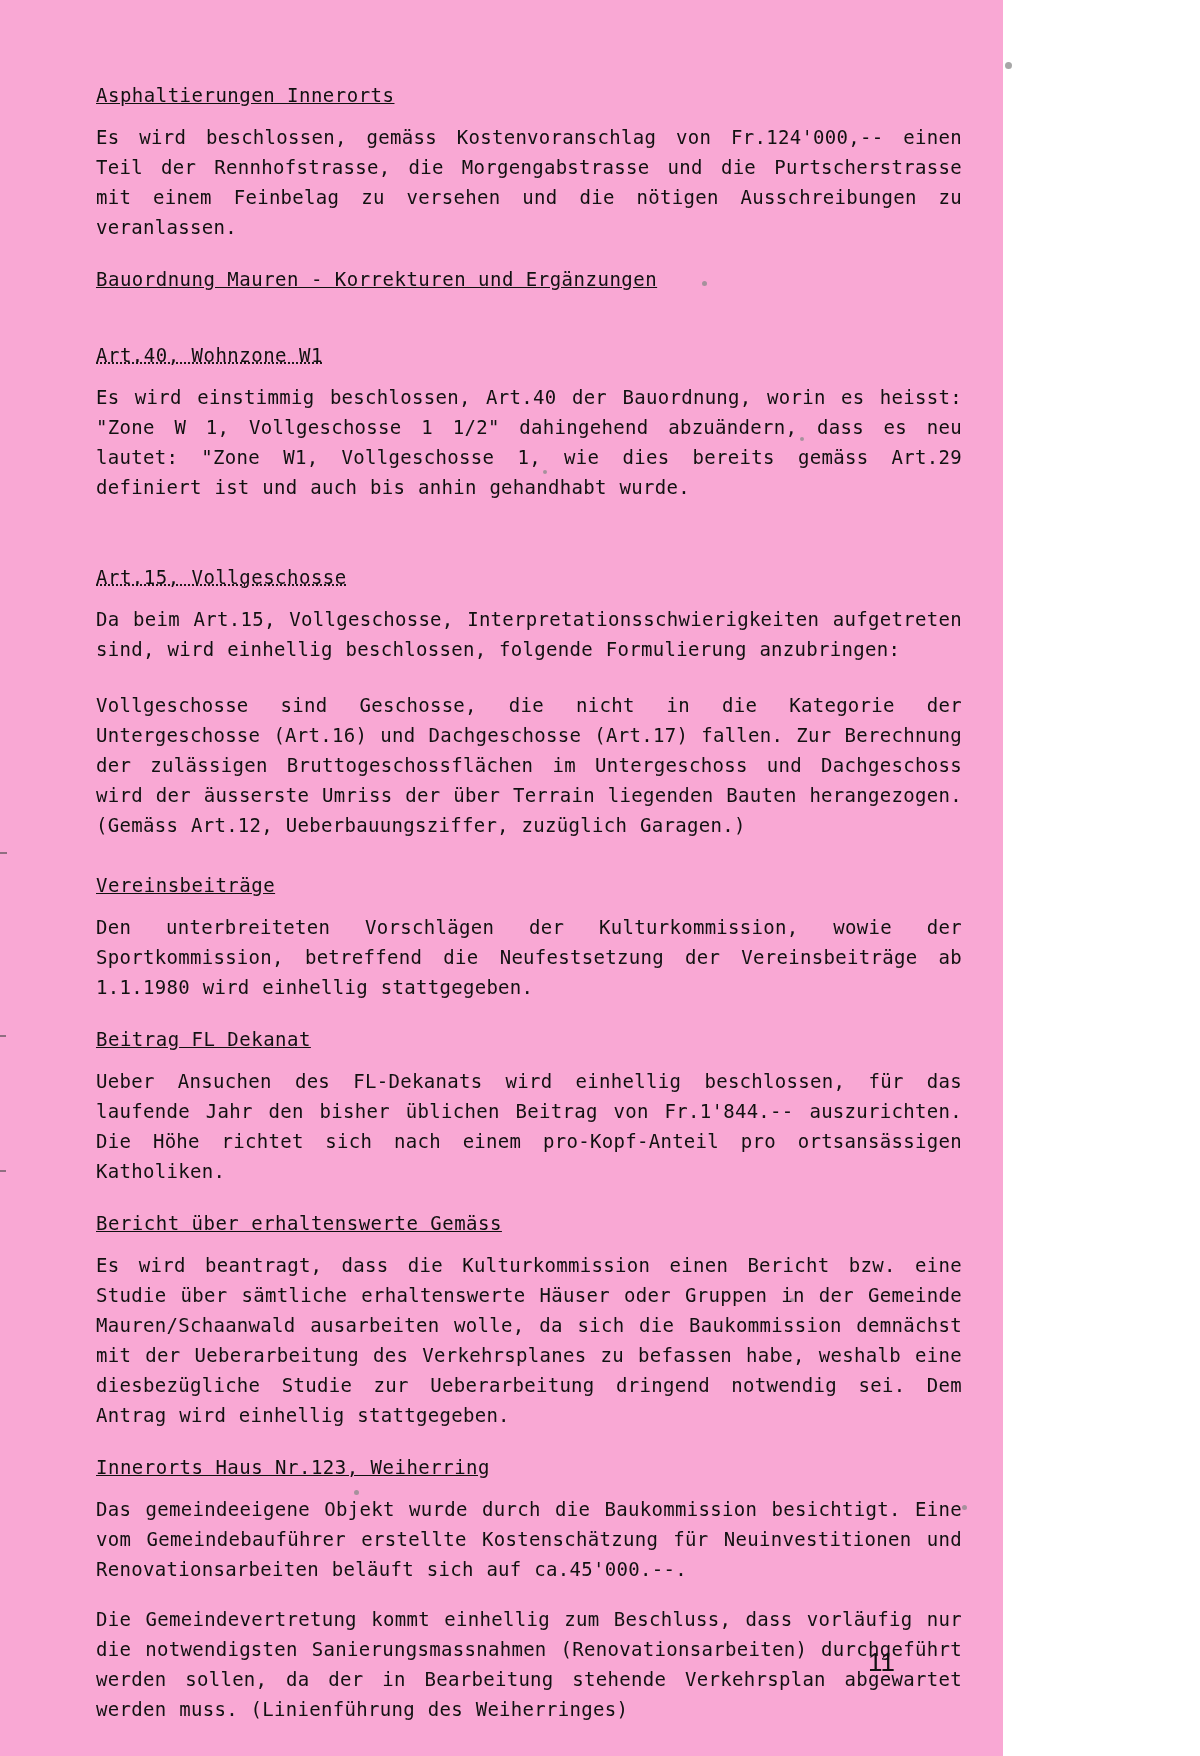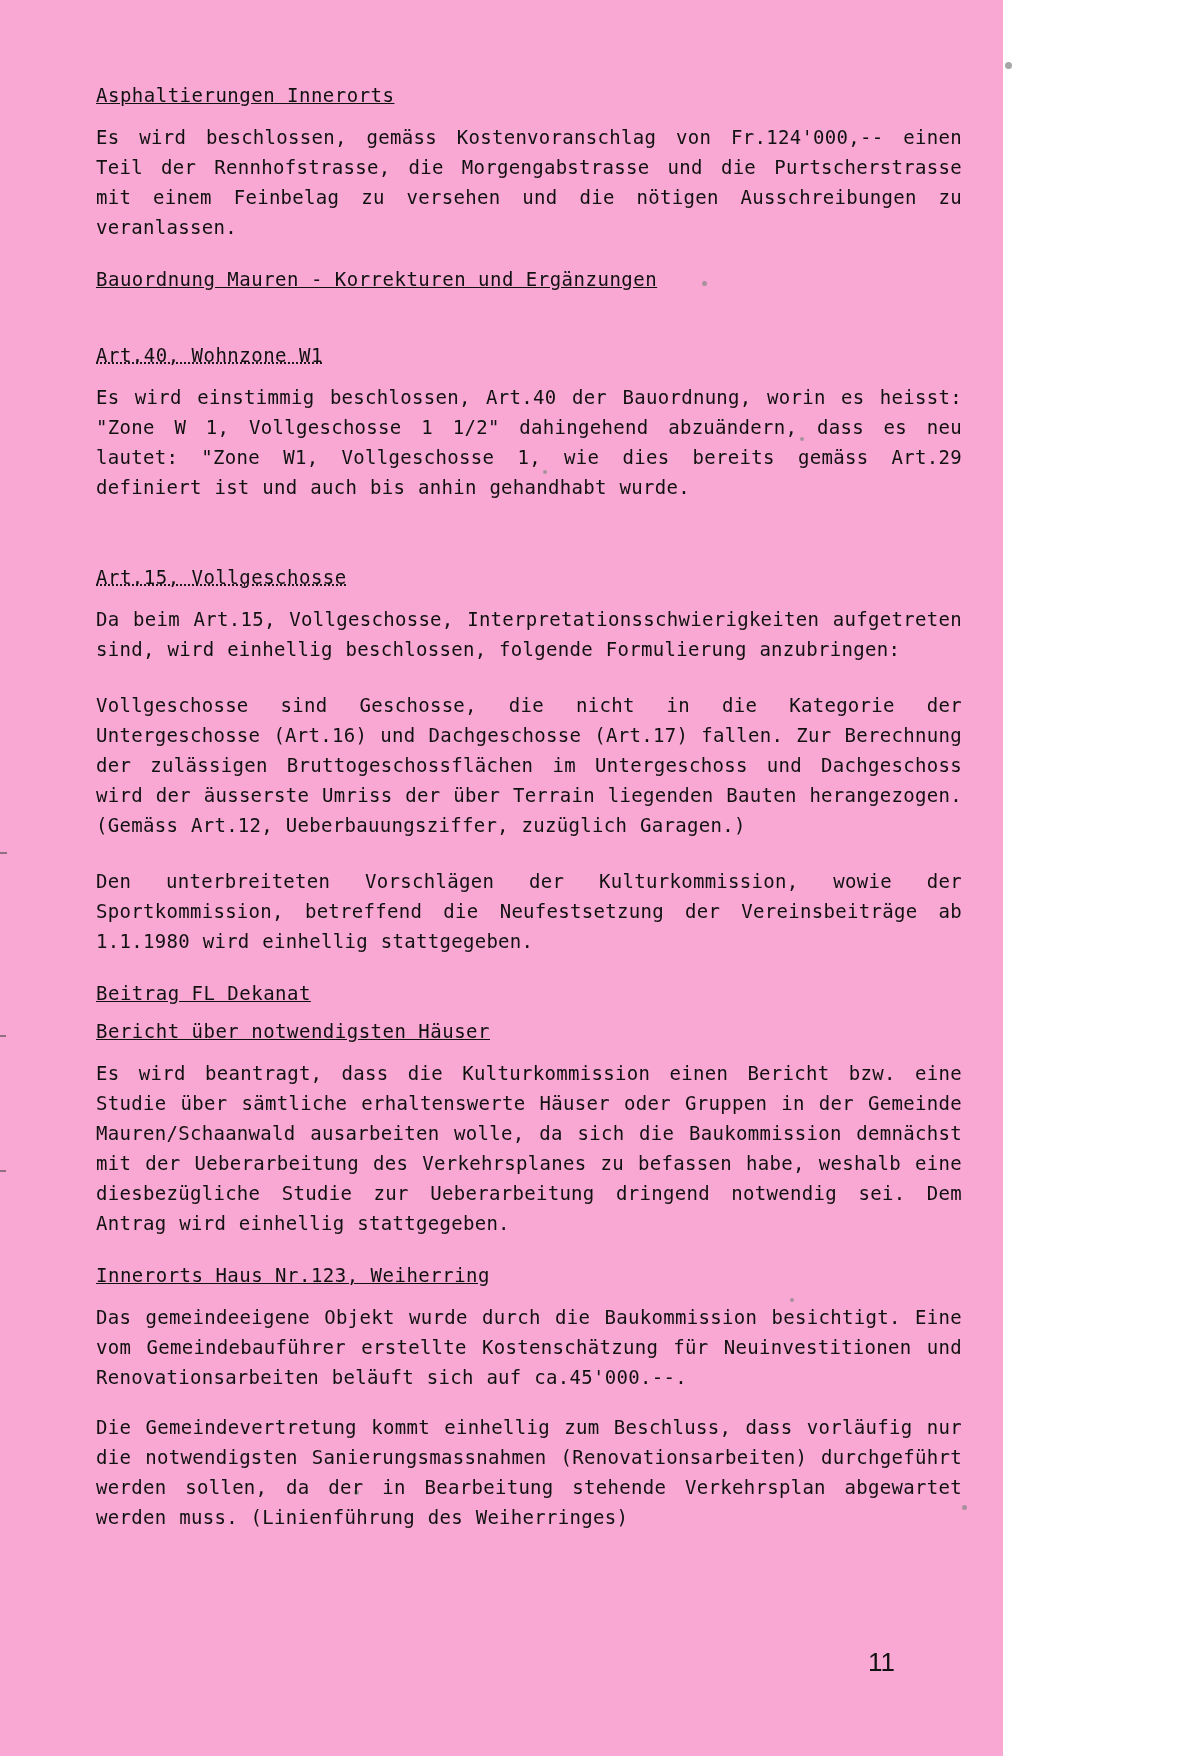--- a/index.html
+++ b/index.html
@@ -109,28 +109,32 @@
       <span class="heading dotted-underline">Art.40, Wohnzone W1</span>
     </div>
     <p class="para">Es wird einstimmig beschlossen, Art.40 der Bauordnung, worin es heisst: "Zone W 1, Vollgeschosse 1 1/2" dahingehend abzuändern, dass es neu lautet: "Zone W1, Vollgeschosse 1, wie dies bereits gemäss Art.29 definiert ist und auch bis anhin gehandhabt wurde.</p>
 
     <div class="heading-wrap">
       <span class="heading dotted-underline">Art.15, Vollgeschosse</span>
     </div>
     <p class="para">Da beim Art.15, Vollgeschosse, Interpretationsschwierigkeiten aufgetreten sind, wird einhellig beschlossen, folgende Formulierung anzubringen:</p>
     <p class="para">Vollgeschosse sind Geschosse, die nicht in die Kategorie der Untergeschosse (Art.16) und Dachgeschosse (Art.17) fallen. Zur Berechnung der zulässigen Bruttogeschossflächen im Untergeschoss und Dachgeschoss wird der äusserste Umriss der über Terrain liegenden Bauten herangezogen. (Gemäss Art.12, Ueberbauungsziffer, zuzüglich Garagen.)</p>
 
+    <div class="heading-wrap block-gap">
+      <span class="heading">Vereinsbeiträge</span>
+    </div>
     <p class="para">Den unterbreiteten Vorschlägen der Kulturkommission, wowie der Sportkommission, betreffend die Neufestsetzung der Vereinsbeiträge ab 1.1.1980 wird einhellig stattgegeben.</p>
 
     <div class="heading-wrap">
       <span class="heading">Beitrag FL Dekanat</span>
     </div>
+    <p class="para">Ueber Ansuchen des FL-Dekanats wird einhellig beschlossen, für das laufende Jahr den bisher üblichen Beitrag von Fr.1'844.-- auszurichten. Die Höhe richtet sich nach einem pro-Kopf-Anteil pro ortsansässigen Katholiken.</p>
 
     <div class="heading-wrap">
-      <span class="heading">Bericht über notwendigsten Häuser</span>
+      <span class="heading">Bericht über erhaltenswerte Gemäss</span>
     </div>
     <p class="para">Es wird beantragt, dass die Kulturkommission einen Bericht bzw. eine Studie über sämtliche erhaltenswerte Häuser oder Gruppen in der Gemeinde Mauren/Schaanwald ausarbeiten wolle, da sich die Baukommission demnächst mit der Ueberarbeitung des Verkehrsplanes zu befassen habe, weshalb eine diesbezügliche Studie zur Ueberarbeitung dringend notwendig sei. Dem Antrag wird einhellig stattgegeben.</p>
 
     <div class="heading-wrap">
       <span class="heading">Innerorts Haus Nr.123, Weiherring</span>
     </div>
     <p class="para tight">Das gemeindeeigene Objekt wurde durch die Baukommission besichtigt. Eine vom Gemeindebauführer erstellte Kostenschätzung für Neuinvestitionen und Renovationsarbeiten beläuft sich auf ca.45'000.--.</p>
     <p class="para">Die Gemeindevertretung kommt einhellig zum Beschluss, dass vorläufig nur die notwendigsten Sanierungsmassnahmen (Renovationsarbeiten) durchgeführt werden sollen, da der in Bearbeitung stehende Verkehrsplan abgewartet werden muss. (Linienführung des Weiherringes)</p>
 
   </div>

